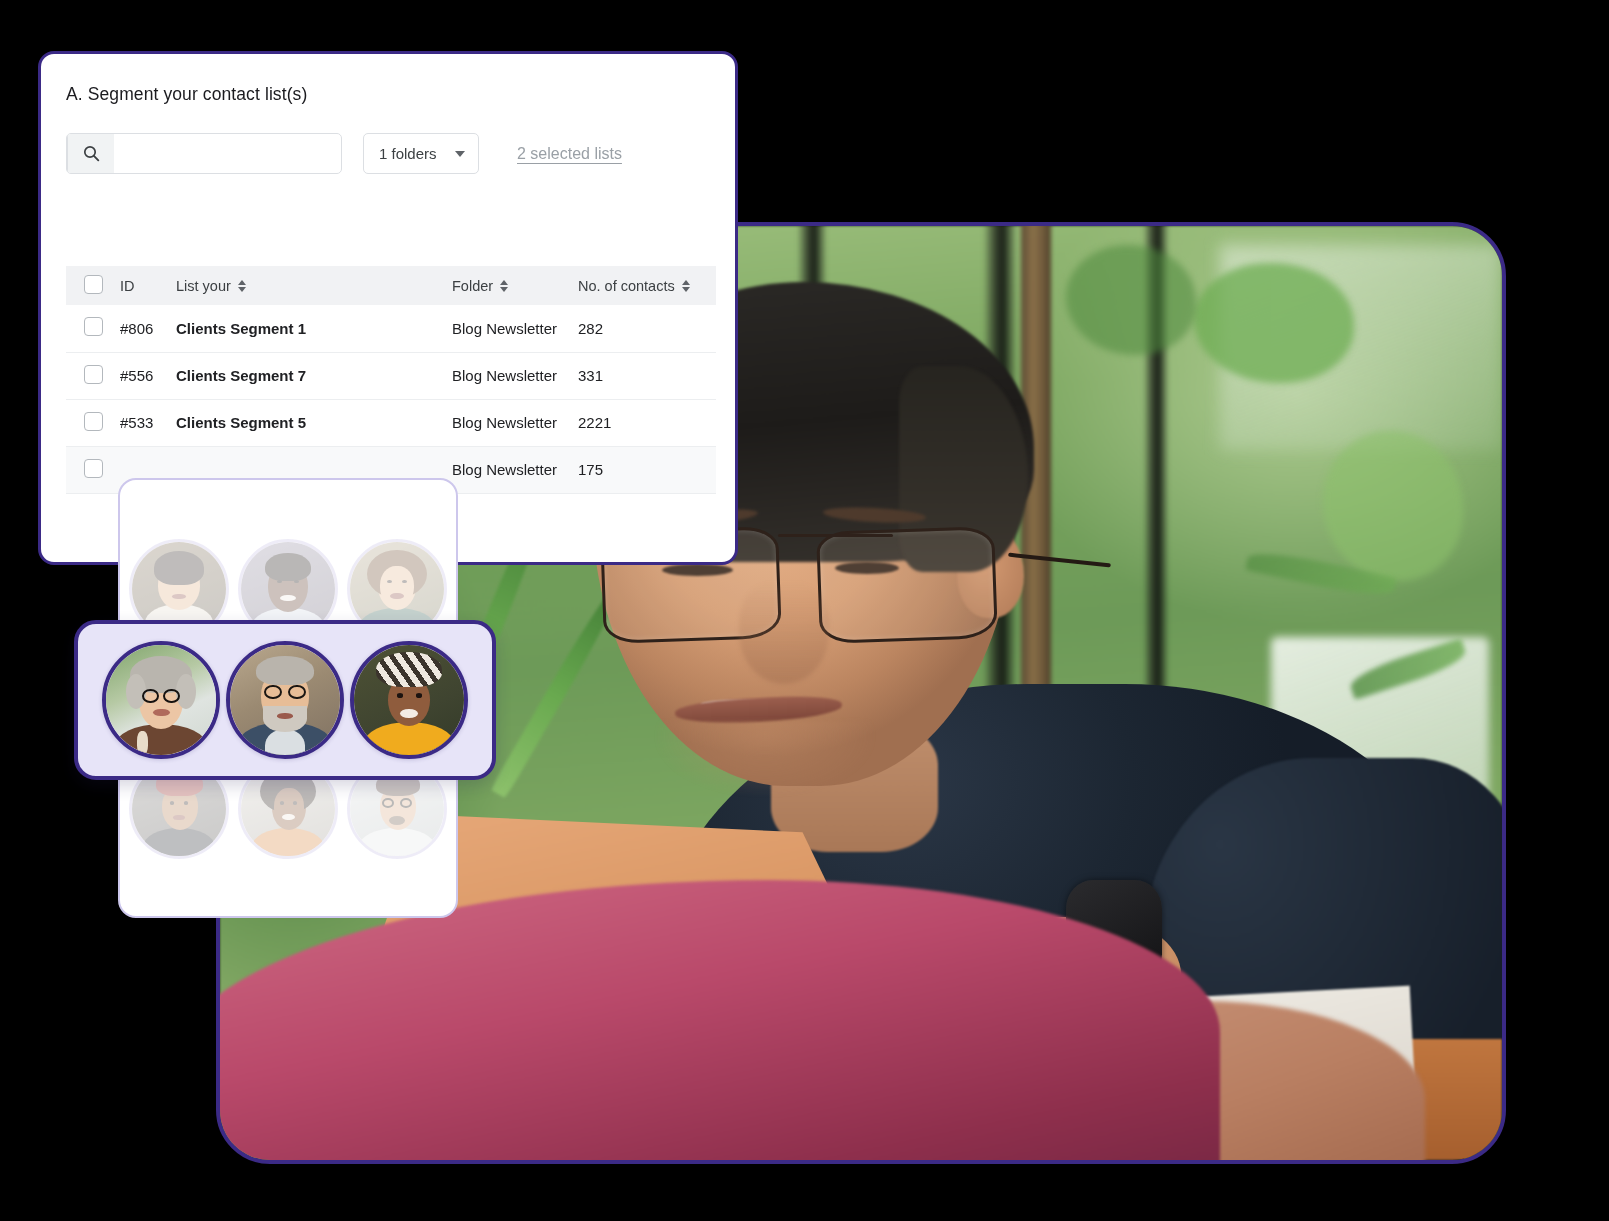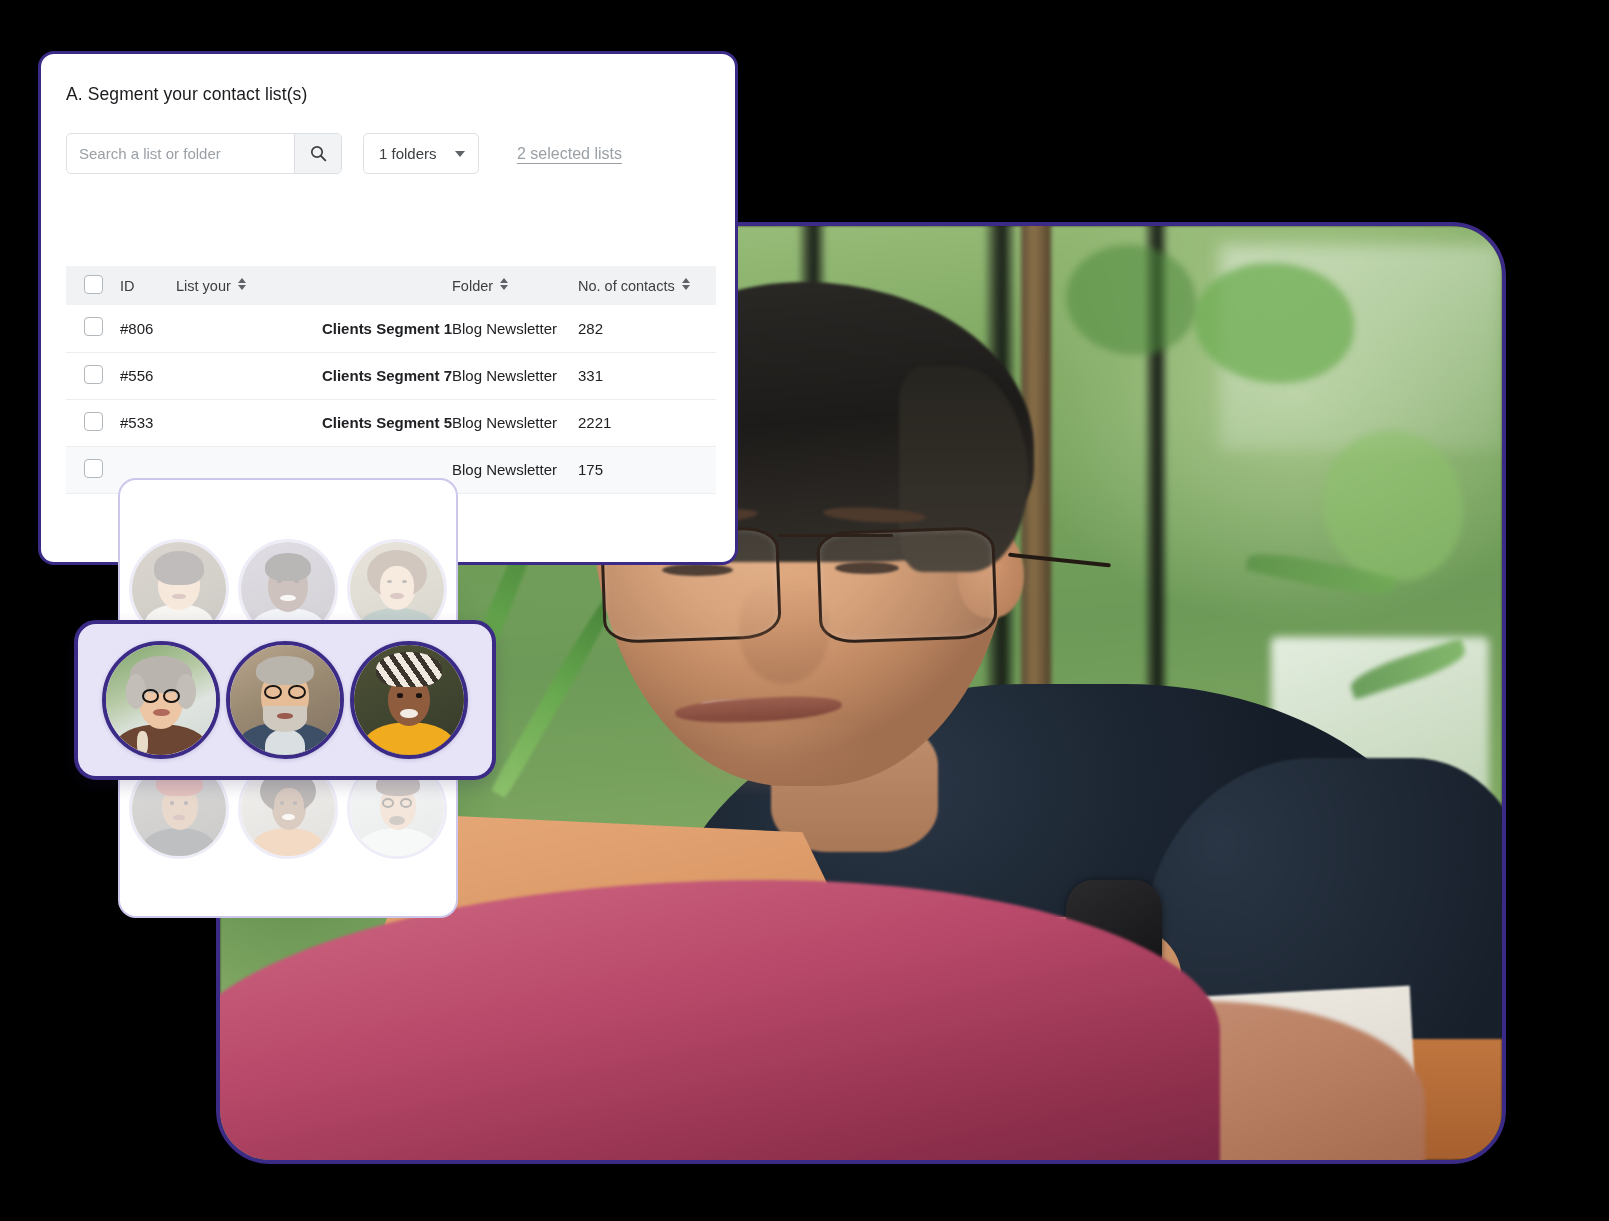--- a/index.html
+++ b/index.html
@@ -316,28 +316,28 @@
     background: #f1f2f4; height: 39px; font-size: 14.5px; font-weight: 400;
     color: #3c4043; text-align: left; padding: 0; vertical-align: middle;
   }
   table.lists td {
     height: 47px; font-size: 15px; color: #202124; padding: 0; vertical-align: middle;
     border-bottom: 1px solid #eceef0;
   }
   tr.alt td { background: #f8f9fa; }
   .col-chk { width: 54px; padding-left: 18px !important; }
   .col-id  { width: 56px; }
-  .col-name{ width: 276px; text-align: right; }
+  .col-name{ width: 276px; }
   .col-fol { width: 126px; }
   .cell-name { font-weight: 700; color: #171a1c; }
   .chk {
     width: 19px; height: 19px; border: 1.6px solid #b3b8bd; border-radius: 4px;
     background: #fff; display: inline-block; cursor: pointer;
   }
-  .th-lbl { display: inline-flex; align-items: flex-start; gap: 7px; }
+  .th-lbl { display: inline-flex; align-items: center; gap: 7px; }
   .sorter { display: inline-flex; flex-direction: column; gap: 2px; }
   .sorter i {
     display: block; width: 0; height: 0;
     border-left: 4.5px solid transparent; border-right: 4.5px solid transparent;
   }
   .sorter i.up { border-bottom: 5px solid #5f6368; }
   .sorter i.dn { border-top: 5px solid #5f6368; }
 
   
   .avatar-card {
@@ -458,21 +458,20 @@
       <div class="chair"></div>
     </div>
   </div>
 
   <div class="list-card">
 
     <div class="card-title">A. Segment your contact list(s)</div>
 
     <div class="controls">
       <div class="search-box">
-        <input class="search-input" type="text" placeholder="Search a list or folder" value="" style="">
         <button class="search-btn">
           <span>
             <svg width="17" height="17" viewBox="0 0 17 17">
               <circle cx="7" cy="7" r="5.2" fill="none" stroke="#3c4043" stroke-width="1.7"></circle>
               <line x1="10.9" y1="10.9" x2="15.3" y2="15.3" stroke="#3c4043" stroke-width="1.9" stroke-linecap="round"></line>
             </svg>
           </span>
         </button>
       </div>
 

